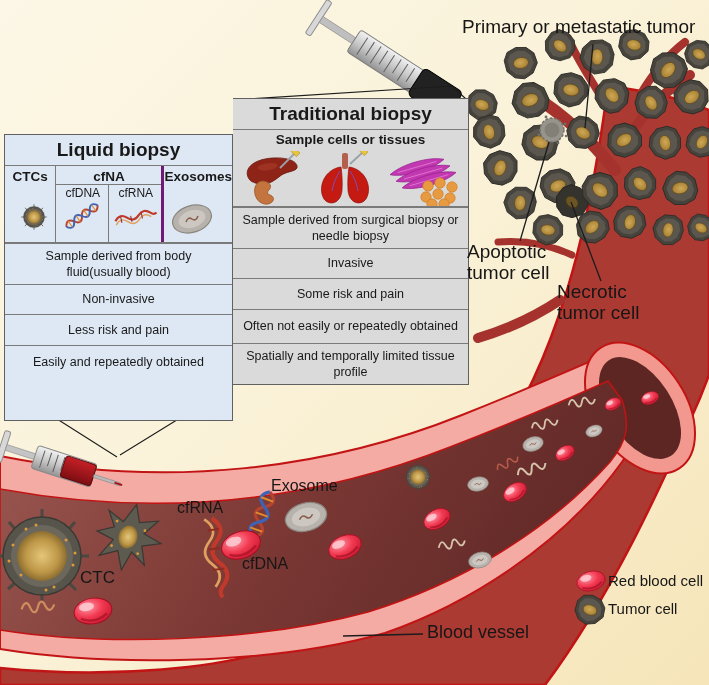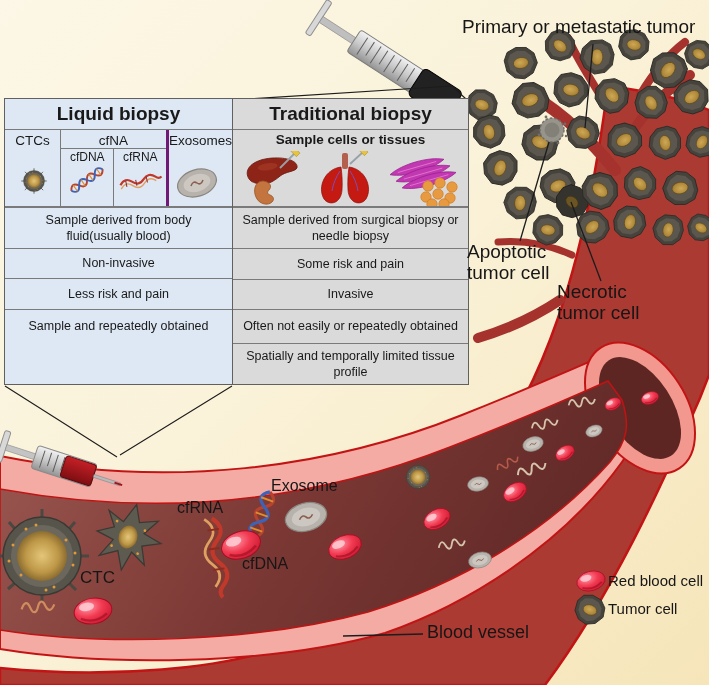--- a/index.html
+++ b/index.html
@@ -15,32 +15,32 @@
   .lbl-exosome{left:271px;top:477px;font-size:16px;}
   .lbl-cfrna{left:177px;top:499px;font-size:16px;}
   .lbl-cfdna{left:242px;top:555px;font-size:16px;}
   .lbl-ctc{left:80px;top:568px;font-size:17px;}
   .lbl-vessel{left:427px;top:622px;font-size:18px;}
   .lbl-legend1{left:608px;top:572px;font-size:15px;}
   .lbl-legend2{left:608px;top:600px;font-size:15px;}
 
   .panel{position:absolute;top:98px;height:287px;z-index:2;border:1.5px solid #606060;
          box-sizing:border-box;display:flex;flex-direction:column;}
-  #liquid-panel{left:4px;width:229px;background:#dee8f4;}
+  #liquid-panel{left:4px;width:229px;background:#dee8f4;margin-top:36px;}
   #trad-panel{left:233px;width:236px;background:#dadada;border-left:none;}
   .p-title{height:30px;line-height:30px;text-align:center;font-weight:700;font-size:19px;
            border-bottom:1px solid #7a7a7a;flex:none;}
   .p-sub{height:21px;line-height:20px;text-align:center;font-weight:700;font-size:13.5px;flex:none;}
   .p-icons{height:55px;border-bottom:1px solid #7a7a7a;flex:none;position:relative;}
   .cols{height:76px;border-bottom:1px solid #7a7a7a;flex:none;display:flex;}
   .col{position:relative;box-sizing:border-box;}
   .col-ctcs{width:61px;border-right:1px solid #7a7a7a;}
   .col-cfna{width:110px;border-right:3px solid #701a75;display:flex;flex-direction:column;}
   .col-exo{flex:1;}
-  .colhead{text-align:center;font-weight:400;font-size:13.5px;padding-top:3px;}
+  .colhead{text-align:center;font-weight:700;font-size:13.5px;padding-top:3px;}
   .subcols{flex:1;display:flex;border-top:1px solid #7a7a7a;}
   .sub{flex:1;text-align:center;font-size:12px;padding-top:1px;box-sizing:border-box;}
   .sub:first-child{border-right:1px solid #7a7a7a;}
   .iconbox{position:absolute;left:0;right:0;bottom:0;}
   .row{border-top:1px solid #7a7a7a;display:flex;align-items:center;justify-content:center;
        text-align:center;font-size:12.5px;line-height:1.3;padding:0 8px;box-sizing:border-box;flex:none;}
   .row:first-of-type{border-top:none;}
   .r1{height:41px;}.r2{height:30px;}.r3{height:31px;}.r4{height:34px;}.r5{flex:1;}
 </style>
 </head>
@@ -336,21 +336,21 @@
       <div class="col col-exo">
         <div class="colhead">Exosomes</div>
         <svg class="iconbox" width="55" height="44">
           <use href="#exo" transform="translate(28,21) rotate(-18) scale(0.95)"></use>
         </svg>
       </div>
     </div>
     <div class="row r1">Sample derived from body fluid(usually blood)</div>
     <div class="row r2">Non-invasive</div>
     <div class="row r3">Less risk and pain</div>
-    <div class="row r4">Sample and repeatedly obtained</div>
+    <div class="row r4">Easily and repeatedly obtained</div>
   </div>
 
   <div id="trad-panel" class="panel">
     <div class="p-title">Traditional biopsy</div>
     <div class="p-sub">Sample cells or tissues</div>
     <div class="p-icons">
       <svg width="234" height="55" viewBox="0 0 234 55">
         <g transform="translate(40,18) rotate(-8)">
           <path d="M -26,4 C -28,-6 -16,-12 0,-11 C 16,-10 26,-4 24,2 C 22,6 12,4 6,8 C -2,13 -10,16 -18,12 C -23,10 -25,8 -26,4 Z" fill="#8e2418" stroke="#6d1a10" stroke-width="0.8"></path>
           <ellipse cx="-5" cy="-3" rx="10" ry="3.5" fill="#a53a26" opacity="0.7"></ellipse>
@@ -388,22 +388,22 @@
             <circle cx="-15" cy="5" r="5.2"></circle>
               <circle cx="-3" cy="2" r="5.2"></circle>
               <circle cx="9" cy="6" r="5.2"></circle>
             <circle cx="-9" cy="12" r="5.2"></circle>
               <circle cx="3" cy="12" r="5.2"></circle>
           </g>
         </g>
       </svg>
     </div>
     <div class="row r1">Sample derived from surgical biopsy or needle biopsy</div>
+    <div class="row r2">Invasive</div>
     <div class="row r3">Some risk and pain</div>
-    <div class="row r2">Invasive</div>
     <div class="row r4">Often not easily or repeatedly obtained</div>
     <div class="row r5">Spatially and temporally limited tissue profile</div>
   </div>
 
   <div class="lbl lbl-primary">Primary or metastatic tumor</div>
   <div class="lbl lbl-necrotic">Necrotic tumor cell</div>
   <div class="lbl lbl-apoptotic">Apoptotic tumor cell</div>
   <div class="lbl lbl-exosome">Exosome</div>
   <div class="lbl lbl-cfrna">cfRNA</div>
   <div class="lbl lbl-cfdna">cfDNA</div>

